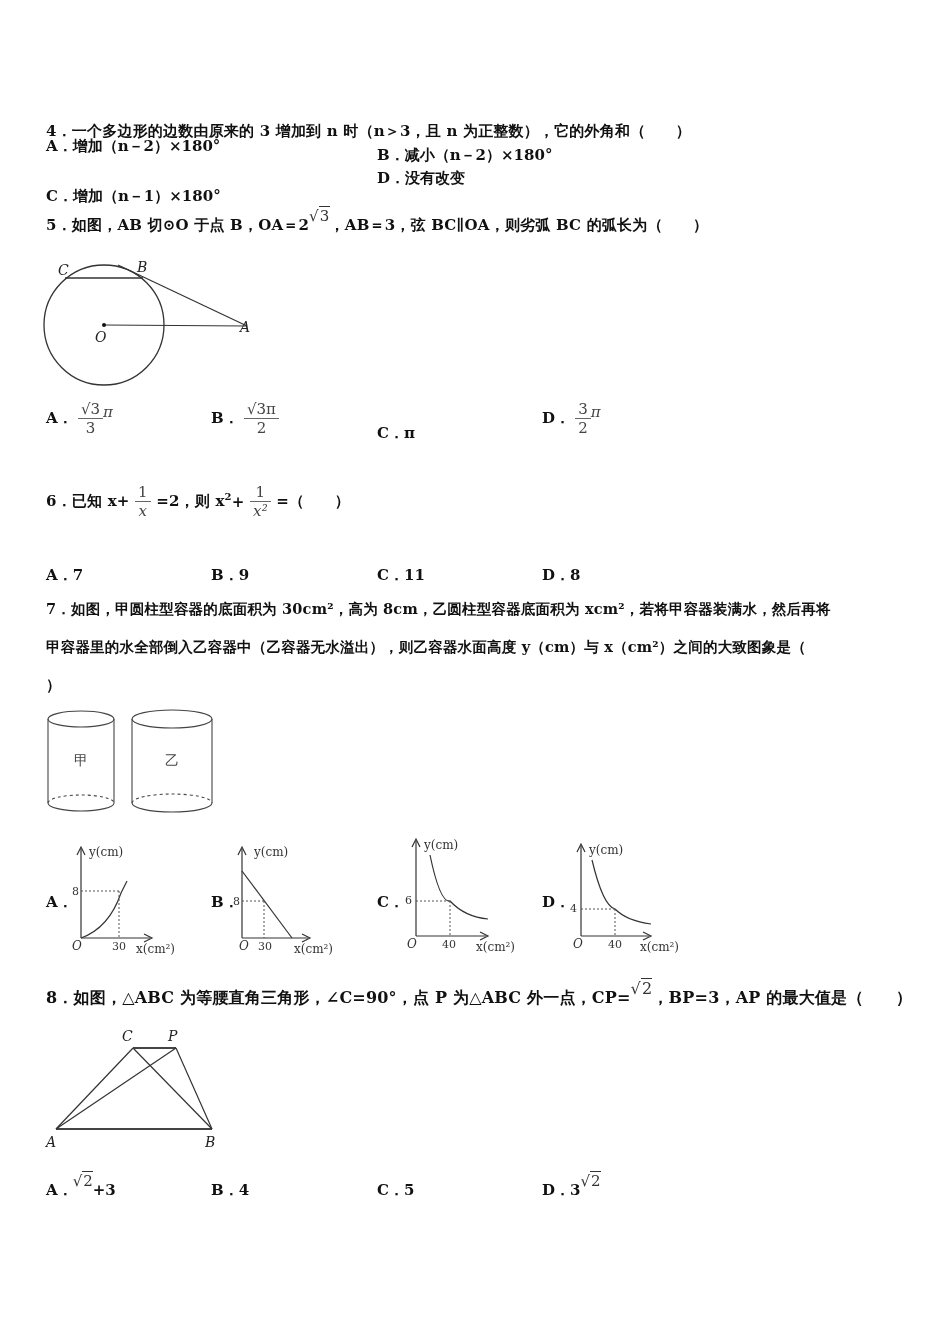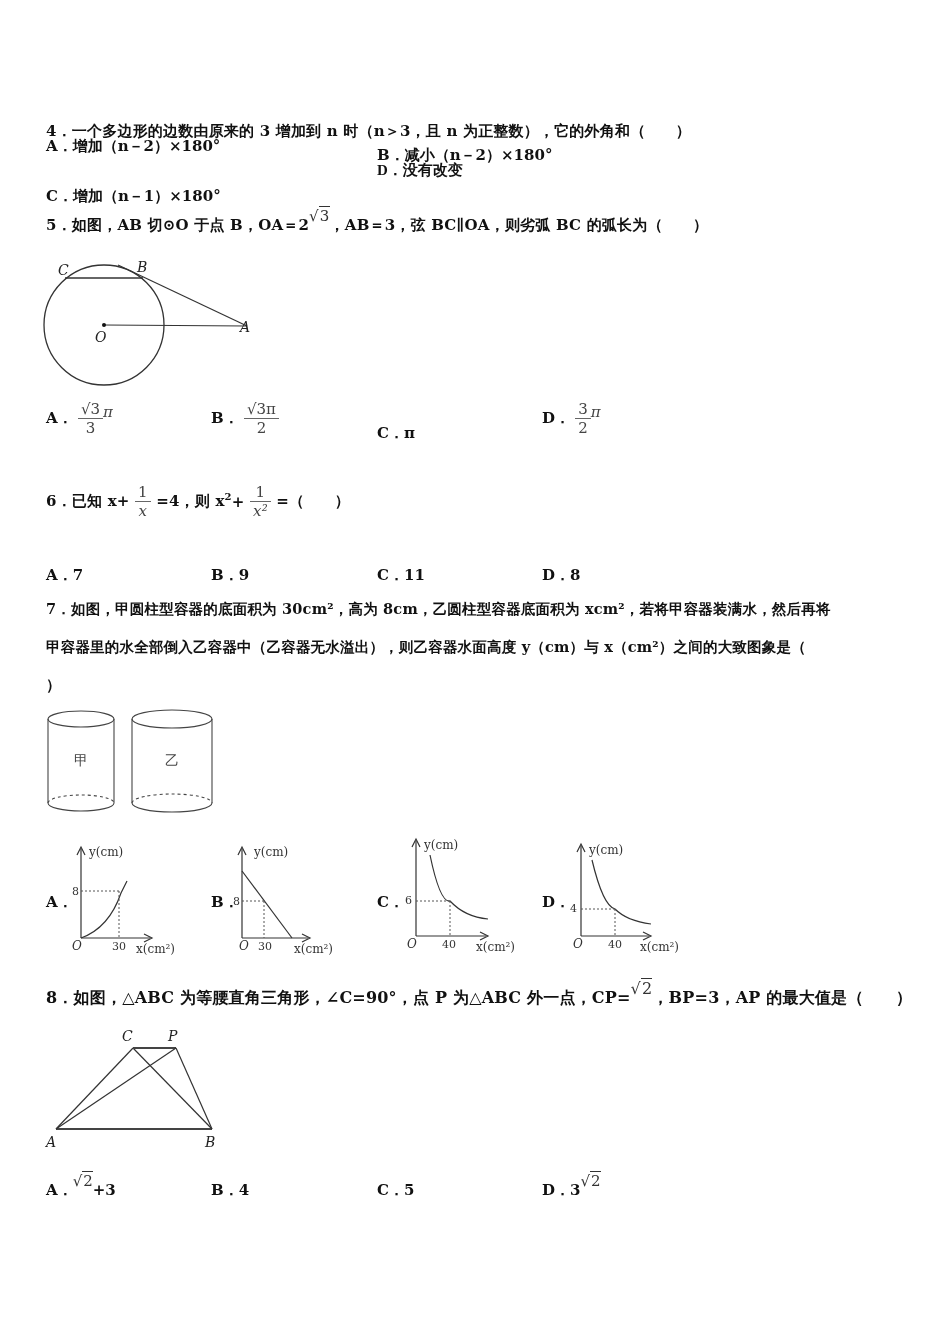--- a/index.html
+++ b/index.html
@@ -25,21 +25,21 @@
 <div class="abs q" style="left:46px; top:102px;margin-top:20px;">4．一个多边形的边数由原来的 3 增加到 n 时（n＞3，且 n 为正整数），它的外角和（　　）</div>
 <div class="abs opt" style="left:46px; top:137px;text-align:center;">
   <span>A．</span><span>增加（n－2）×180°</span>
 </div>
 <div class="abs opt" style="left:377px; top:146px;">
   <span>B．</span><span>减小（n－2）×180°</span>
 </div>
 <div class="abs opt" style="left:46px; top:171px;margin-top:16px;">
   <span>C．</span><span>增加（n－1）×180°</span>
 </div>
-<div class="abs opt" style="left:377px; top:161px;font-family:Liberation Serif, serif;">
+<div class="abs opt" style="left:377px; top:169px;">
   <span>D．</span><span>没有改变</span>
 </div>
 
 <div class="abs q" style="left:46px; top:216px;">
   <span>5．如图，AB 切⊙O 于点 B，OA＝2</span><span class="sqrt" style="position:relative; top:-9px;">√<span class="rad">3</span></span><span>，AB＝3，弦 BC∥OA，则劣弧 BC 的弧长为（　　）</span>
 </div>
 
 <svg class="abs" style="left:40px; top:255px;" width="230" height="135">
   <circle cx="64" cy="70" r="60" fill="none" stroke="#333" stroke-width="1.3"></circle>
   <line x1="25" y1="23" x2="103" y2="23" stroke="#333" stroke-width="1.3"></line>
@@ -64,21 +64,21 @@
   <span>C．</span><span>π</span>
 </div>
 <div class="abs opt" style="left:542px; top:400px;">
   <span style="vertical-align:middle;">D．</span>
   <span class="frac"><span class="num">3</span><span class="den">2</span></span><span class="pi" style="position:relative; top:-6px;">π</span>
 </div>
 
 <div class="abs q" style="left:46px; top:483px;">
   <span style="vertical-align:middle;">6．已知 x+</span>
   <span class="frac"><span class="num">1</span><span class="den it">x</span></span>
-  <span style="vertical-align:middle;">=4，则 x</span><span class="sup" style="vertical-align:6px;">2</span><span style="vertical-align:middle;">+</span>
+  <span style="vertical-align:middle;">=2，则 x</span><span class="sup" style="vertical-align:6px;">2</span><span style="vertical-align:middle;">+</span>
   <span class="frac"><span class="num">1</span><span class="den it">x²</span></span>
   <span style="vertical-align:middle;">=（　　）</span>
 </div>
 
 <div class="abs opt" style="left:46px; top:566px;"><span>A．</span><span>7</span></div>
 <div class="abs opt" style="left:211px; top:566px;"><span>B．</span><span>9</span></div>
 <div class="abs opt" style="left:377px; top:566px;"><span>C．</span><span>11</span></div>
 <div class="abs opt" style="left:542px; top:566px;"><span>D．</span><span>8</span></div>
 
 <div class="abs q" style="left:46px; top:600px; font-size:14.5px;">7．如图，甲圆柱型容器的底面积为 30cm²，高为 8cm，乙圆柱型容器底面积为 xcm²，若将甲容器装满水，然后再将</div>

